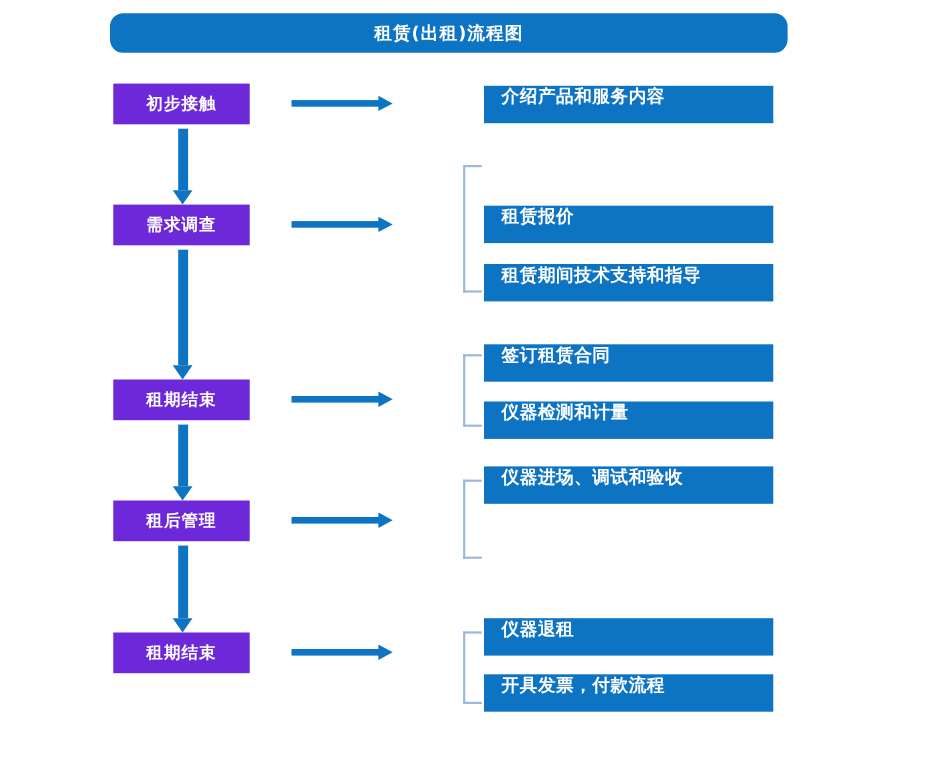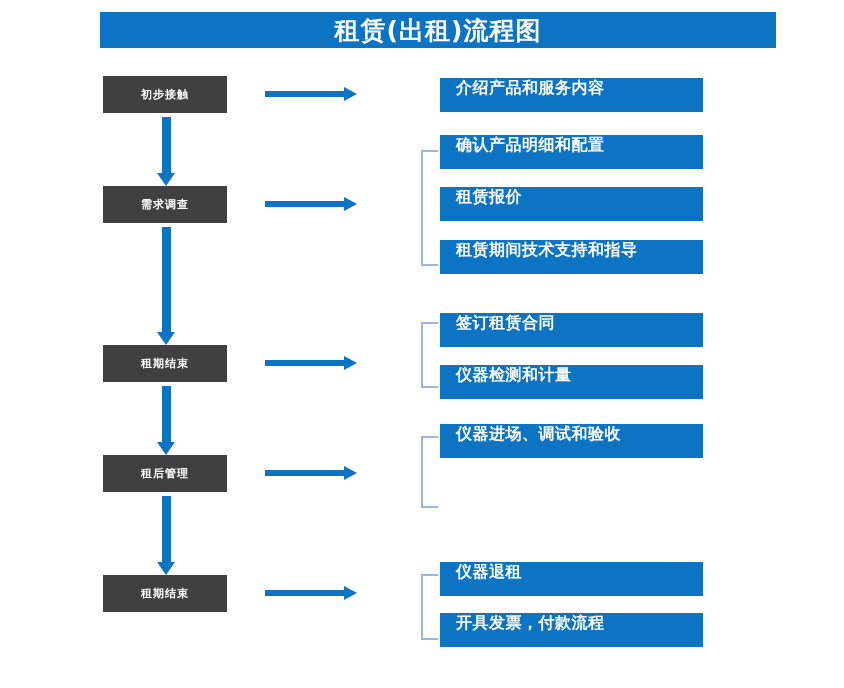--- a/index.html
+++ b/index.html
@@ -14,41 +14,42 @@
     background: #ffffff;
     font-family: "DejaVu Sans", "Liberation Sans", sans-serif;
     overflow: hidden;
   }
 
   
   .title-bar {
     position: absolute;
     left: 100px;
     top: 12px;
-    width: 676px;
+    width: 616px;
     height: 36px;
     background: #0D74C4;
     color: #ffffff;
-    font-size: 25px;
+    font-size: 16px;
     font-weight: bold;
     display: flex;
     align-items: center;
     justify-content: center;
     letter-spacing: 1px;
+    border-radius: 12px;
   }
 
   
   .stage-box {
     position: absolute;
     left: 103px;
     width: 124px;
     height: 37px;
-    background: #404040;
+    background: #6d28d9;
     color: #ffffff;
-    font-size: 11px;
+    font-size: 15px;
     font-weight: bold;
     display: flex;
     align-items: center;
     justify-content: center;
     letter-spacing: 1px;
   }
 
   
   .detail-box {
     position: absolute;
@@ -187,23 +188,20 @@
   </div>
 
   <div class="bracket" style="top:150px;height:116px"></div>
   <div class="bracket" style="top:322px;height:66px"></div>
   <div class="bracket" style="top:436px;height:72px"></div>
   <div class="bracket" style="top:574px;height:66px"></div>
 
   <div class="detail-box" style="top:78px">
       <span>介绍产品和服务内容</span>
     </div>
-  <div class="detail-box" style="top:135px">
-      <span>确认产品明细和配置</span>
-    </div>
   <div class="detail-box" style="top:187px">
       <span>租赁报价</span>
     </div>
   <div class="detail-box" style="top:240px">
       <span>租赁期间技术支持和指导</span>
     </div>
   <div class="detail-box" style="top:313px">
       <span>签订租赁合同</span>
     </div>
   <div class="detail-box" style="top:365px">

